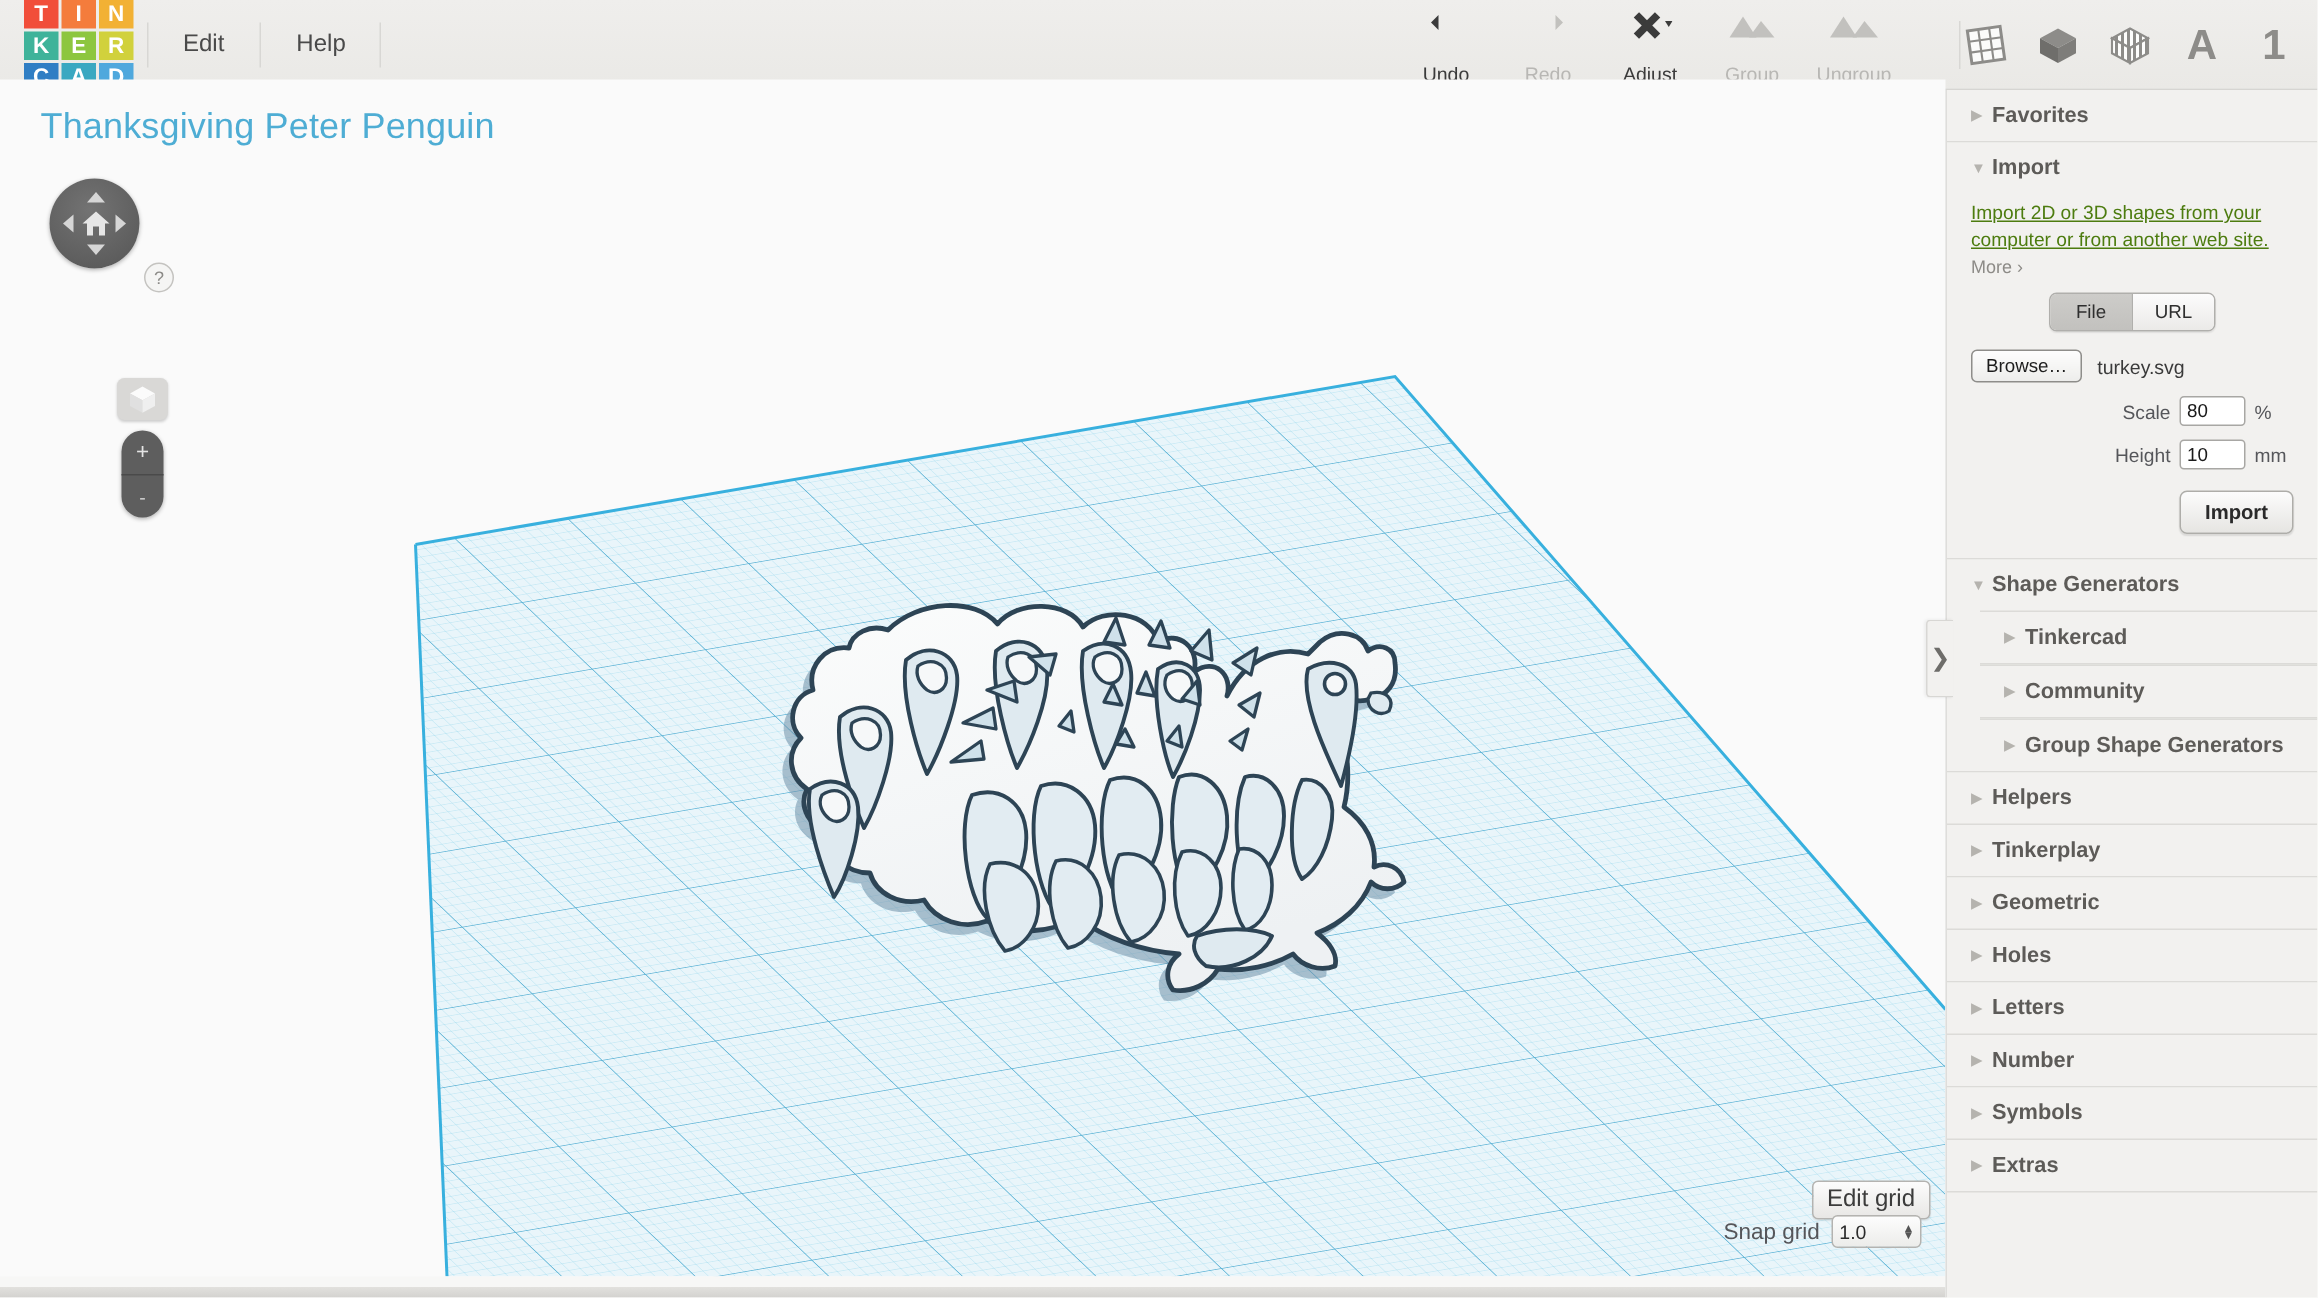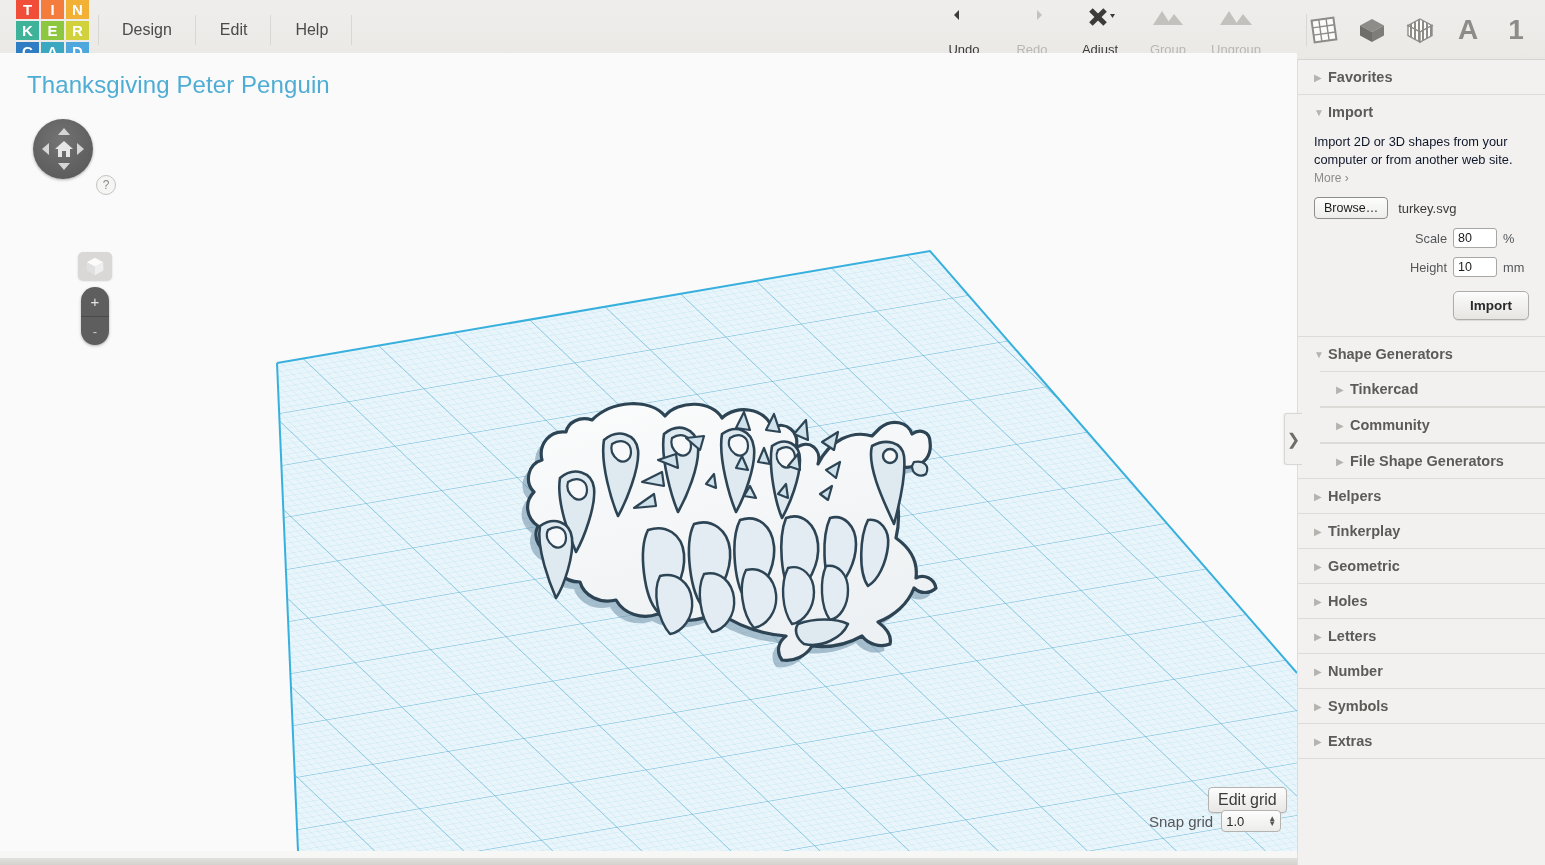--- a/index.html
+++ b/index.html
@@ -178,21 +178,21 @@
     cursor: pointer;
   }
   .pan-head .tri { width: 14px; color: #b5b3ae; font-size: 10px; }
   .pan-head .ptxt { font-size: 14.5px; color: #5d5b58; font-weight: bold; }
   .pan-sub { padding-left: 22px; }
   .pan-sub .pan-head { padding-left: 16px; height: 34px; }
   .pan-sub-item { border-bottom: 1px solid #dcdbd8; }
   .pan-sub-item:last-child { border-bottom: none; }
 
   #import-body { padding: 4px 16px 16px 16px; }
-  #import-desc { font-size: 12.8px; color: #0f172a; line-height: 18px; }
+  #import-desc { font-size: 12.8px; color: #4d7c0f; line-height: 18px; text-decoration: underline; }
   #import-more { font-size: 12px; color: #8d8b87; margin-top: 2px; cursor: pointer; }
   .seg-wrap { display: flex; justify-content: center; margin-top: 10px; }
   .seg {
     display: flex; border: 1px solid #b0afac; border-radius: 5px; overflow: hidden;
     box-shadow: 0 1px 1px rgba(0,0,0,0.08);
   }
   .seg div { width: 54px; height: 24px; font-size: 12.5px; display: flex; align-items: center; justify-content: center; cursor: pointer; }
   .seg .on { background: linear-gradient(#cdccc9, #c2c1be); color: #2e2e2e; }
   .seg .off { background: linear-gradient(#fcfcfc, #ebeae8); color: #2e2e2e; border-left: 1px solid #b0afac; }
 
@@ -244,21 +244,20 @@
         <div class="logo-tile" style="background: rgb(242, 177, 52);">N</div>
         <div class="logo-tile" style="background: rgb(63, 179, 154);">K</div>
         <div class="logo-tile" style="background: rgb(141, 198, 63);">E</div>
         <div class="logo-tile" style="background: rgb(209, 209, 60);">R</div>
         <div class="logo-tile" style="background: rgb(47, 126, 196);">C</div>
         <div class="logo-tile" style="background: rgb(58, 168, 193);">A</div>
         <div class="logo-tile" style="background: rgb(79, 168, 221);">D</div>
       </div>
 
     <div class="menu-bar">
-        <div class="menu-item">Design</div>
         <div class="menu-item">Edit</div>
         <div class="menu-item">Help</div>
       </div>
 
     <div id="tools">
         <div class="tool active">
           <span class="glyph">
             <svg width="26" height="22" viewBox="0 0 26 22">
               <path d="M8 4 L3 9 L8 14 L8 10.5 #3b3b3b15 10 19 12 20 18 #3b3b3b22 9 16 5.5 8 5.5 Z" fill="#3b3b3b"></path>
             </svg>
@@ -537,20 +536,26 @@
 
     <div class="pan-sec">
       <div class="pan-head">
         <span class="tri">▼</span>
         <span class="ptxt">Import</span>
       </div>
       <div id="import-body">
         <div id="import-desc">Import 2D or 3D shapes from your computer or from another web site.</div>
         <div id="import-more">More ›</div>
 
+        <div class="seg-wrap">
+          <div class="seg">
+            <div class="on">File</div>
+            <div class="off">URL</div>
+          </div>
+        </div>
 
         <div id="browse-row">
           <div id="browse-btn">Browse…</div>
           <span id="file-name">turkey.svg</span>
         </div>
 
         <div class="field-row">
           <span class="flab">Scale</span>
           <input type="text" value="80" style="">
           <span class="funit">%</span>
@@ -581,21 +586,21 @@
           </div>
           <div class="pan-sub-item" style="border-top: 1px solid rgb(220, 219, 216);">
             <div class="pan-head">
               <span class="tri">▶</span>
               <span class="ptxt">Community</span>
             </div>
           </div>
           <div class="pan-sub-item" style="border-top: 1px solid rgb(220, 219, 216);">
             <div class="pan-head">
               <span class="tri">▶</span>
-              <span class="ptxt">File Shape Generators</span>
+              <span class="ptxt">Group Shape Generators</span>
             </div>
           </div>
         </div>
     </div>
 
     <div id="more-sections">
         <div class="pan-sec">
           <div class="pan-head">
             <span class="tri">▶</span>
             <span class="ptxt">Helpers</span>

